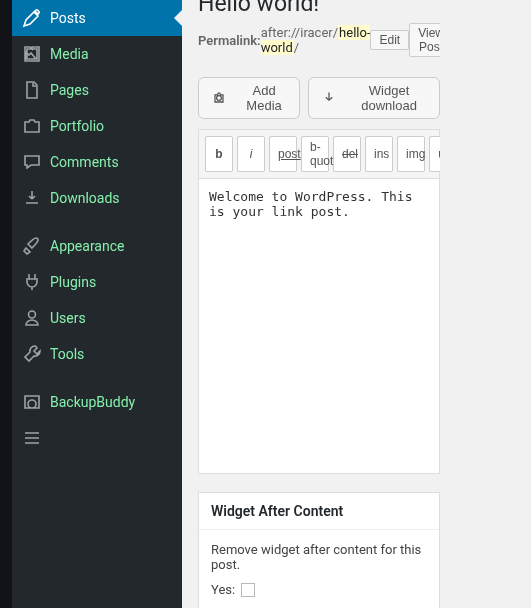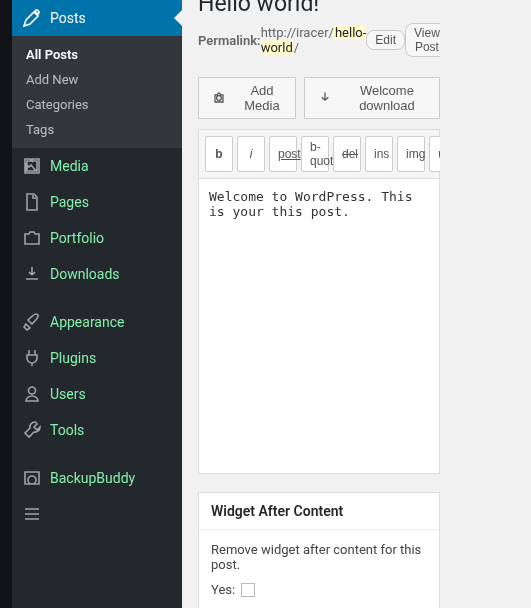--- a/index.html
+++ b/index.html
@@ -71,26 +71,26 @@
     margin-top: -10px; padding-bottom: 2px;
   }
   .permalink-row {
     display: flex; align-items: center; 
     color: #666; font-size: 13px; padding: 4px 0 12px;
   }
   .permalink-label { font-weight: 600; color: #666; }
   .slug-highlight { background: #fffbcc; color: #222; padding: 0 1px; }
   .btn {
     background: #f7f7f7; border: 1px solid #ccc; color: #555;
-    padding: 2px 8px; font-size: 12px; border-radius: 8px; cursor: pointer;
+    padding: 2px 8px; font-size: 12px; border-radius: 2px; cursor: pointer;
   }
   .toolbar-row { display: flex; gap: 8px; margin: 8px 0 10px; }
   .media-btn {
     background: #f7f7f7; border: 1px solid #ccc; color: #555;
-    padding: 5px 12px; font-size: 13px; border-radius: 1px; cursor: pointer;
+    padding: 5px 12px; font-size: 13px; border-radius: 6px; cursor: pointer;
     display: inline-flex; align-items: center; gap: 6px;
   }
   .editor-box {
     border: 1px solid #ddd; background: #fff;
     display: flex; flex-direction: column;
   }
   .quicktags {
     background: #f5f5f5; border-bottom: 1px solid #ddd;
     padding: 6px; display: flex; gap: 4px;
   }
@@ -133,26 +133,20 @@
       <div class="collapse-bar"></div>
       <div class="menu" id="menu">
           <div class="menu-item active">
             <span class="menu-icon">
               <svg width="20" height="20" viewBox="0 0 20 20">
                 <path fill="none" stroke="currentColor" stroke-width="1.6" d="M14 2l-1 1 3 3 1-1c1-1-2-4-3-3zM4 12l-2 6 6-2 8-8-4-4-8 8z"></path>
               </svg>
             </span>
             <span>Posts</span>
           </div>
-          <div class="submenu">
-            <div class="submenu-item current">All Posts</div>
-            <div class="submenu-item">Add New</div>
-            <div class="submenu-item">Categories</div>
-            <div class="submenu-item">Tags</div>
-          </div>
           <div class="menu-item">
             <span class="menu-icon">
               <svg width="20" height="20" viewBox="0 0 20 20">
                 <path fill="none" stroke="currentColor" stroke-width="1.6" d="M3 3h5l2 2V3h7v14H3V3zm2 2v10h10V5H5zM4 8l3 3 2-2 5 6H4V8z"></path>
               </svg>
             </span>
             <span>Media</span>
           </div>
           <div class="menu-item">
             <span class="menu-icon">
@@ -162,20 +156,28 @@
             </span>
             <span>Pages</span>
           </div>
           <div class="menu-item">
             <span class="menu-icon">
               <svg width="20" height="20" viewBox="0 0 20 20">
                 <path fill="none" stroke="currentColor" stroke-width="1.6" d="M3 6h4l1-2h4l1 2h4v10H3V6z"></path>
               </svg>
             </span>
             <span>Portfolio</span>
+          </div>
+          <div class="menu-item">
+            <span class="menu-icon">
+              <svg width="20" height="20" viewBox="0 0 20 20">
+                <path fill="none" stroke="currentColor" stroke-width="1.6" d="M3 4h14v9H9l-4 3v-3H3V4z"></path>
+              </svg>
+            </span>
+            <span>Comments</span>
           </div>
           <div class="menu-item">
             <span class="menu-icon">
               <svg width="20" height="20" viewBox="0 0 20 20">
                 <path fill="none" stroke="currentColor" stroke-width="1.6" d="M10 3v8m0 0l-3-3m3 3l3-3M4 15h12"></path>
               </svg>
             </span>
             <span>Downloads</span>
           </div>
           <div class="sep"></div>
@@ -231,58 +233,58 @@
         </div>
     </div>
   </div>
 
   <div class="main">
     <h1 class="title">Hello world!</h1>
 
     <div class="permalink-row">
       <span class="permalink-label">Permalink:</span>
       <span>
-        <span>http://iracer/</span><span class="slug-highlight">hello-world</span><span>/</span>
+        <span>after://iracer/</span><span class="slug-highlight">hello-world</span><span>/</span>
       </span>
       <button class="btn">Edit</button>
       <button class="btn">View Post</button>
     </div>
 
     <div class="toolbar-row">
       <button class="media-btn">
         <span class="menu-icon">
           <svg width="16" height="16" viewBox="0 0 20 20">
               <path id="ic-camera" fill="none" stroke="#555" stroke-width="1.6" d="M5 6h3l1-2h2l1 2h3v9H5zM10 13a3 3 0 100-6 3 3 0 000 6z"></path>
             </svg>
         </span>
         <span>Add Media</span>
       </button>
       <button class="media-btn">
         <span class="menu-icon">
           <svg width="16" height="16" viewBox="0 0 20 20">
               <path id="ic-arrowdown" fill="none" stroke="#555" stroke-width="1.6" d="M10 3v10m0 0l-4-4m4 4l4-4"></path>
             </svg>
         </span>
-        <span>Welcome download</span>
+        <span>Widget download</span>
       </button>
     </div>
 
     <div class="editor-box">
       <div class="quicktags" id="quicktags">
           <button class="qt-btn" style="font-weight: 700;">b</button>
           <button class="qt-btn" style="font-style: italic;">i</button>
           <button class="qt-btn u">post</button>
           <button class="qt-btn">b-quote</button>
           <button class="qt-btn s">del</button>
           <button class="qt-btn">ins</button>
           <button class="qt-btn">img</button>
           <button class="qt-btn">ul</button>
           <button class="qt-btn">ol</button>
         </div>
-      <div class="editor-area">Welcome to WordPress. This is your this post.</div>
+      <div class="editor-area">Welcome to WordPress. This is your link post.</div>
     </div>
 
     <div class="metabox">
       <div class="metabox-head">Widget After Content</div>
       <div class="metabox-body">
         <div>Remove widget after content for this post.</div>
         <div class="field">
           <span>Yes:</span>
           <span class="chk"></span>
         </div>

